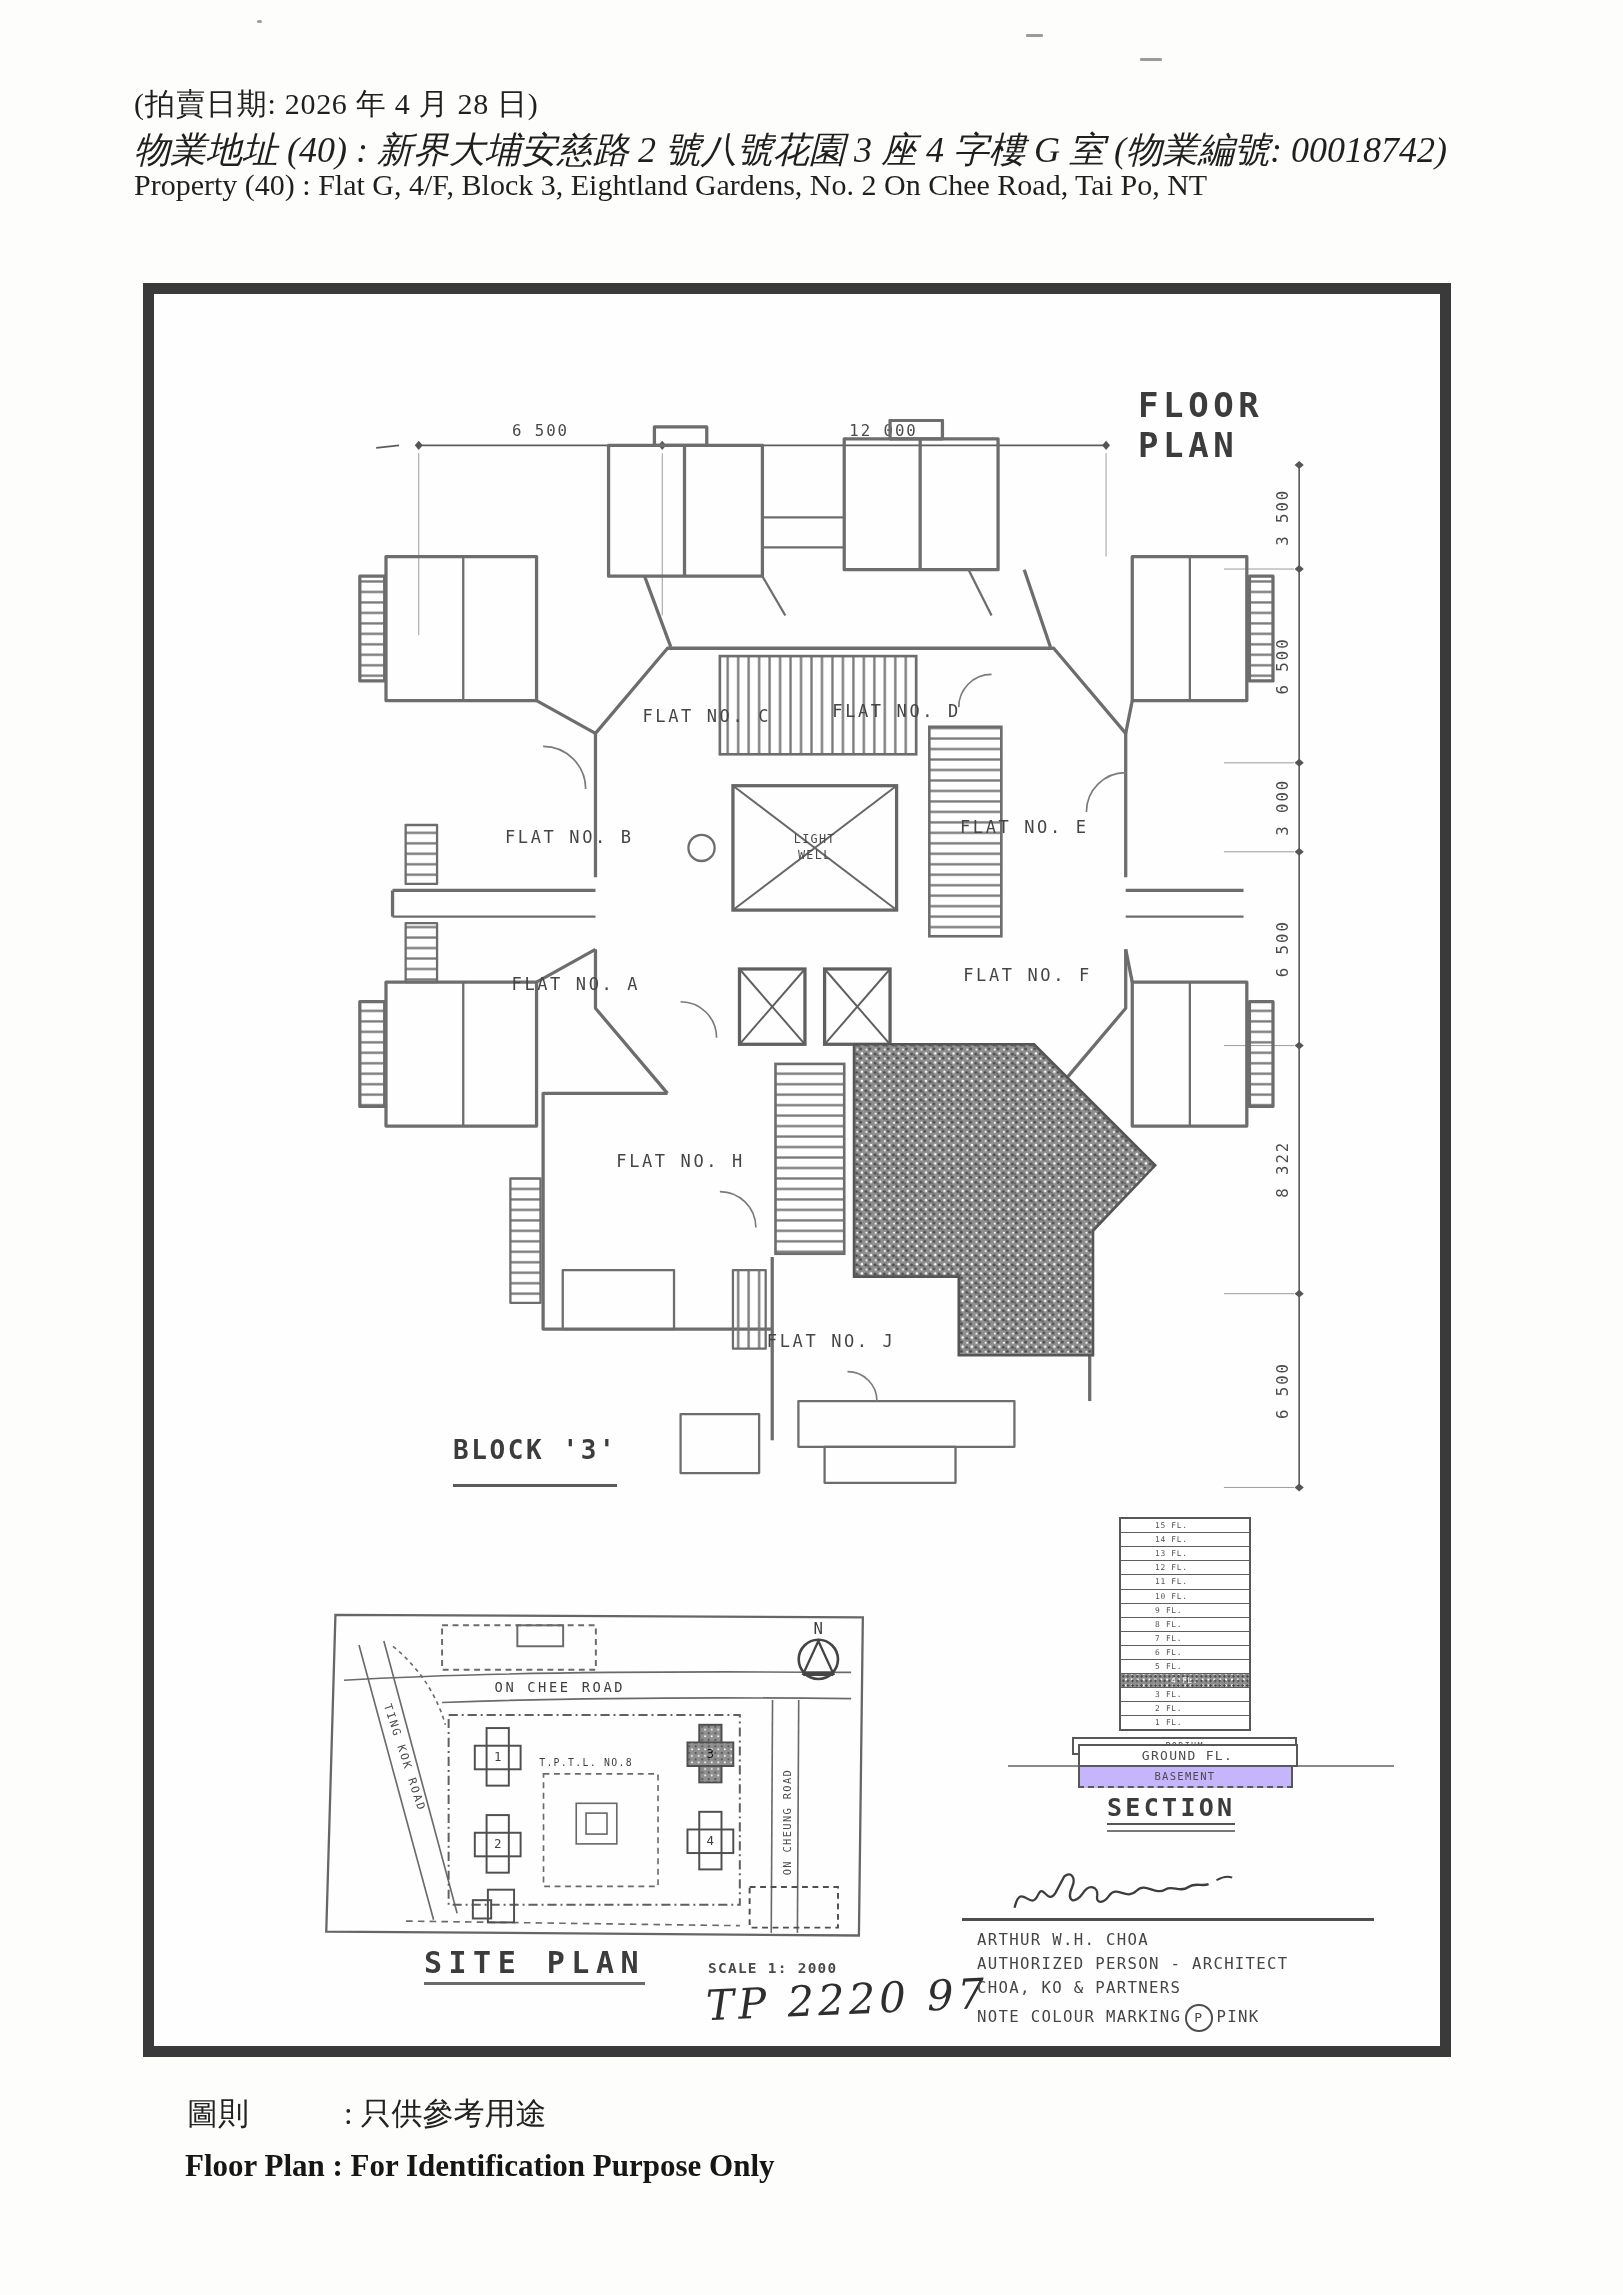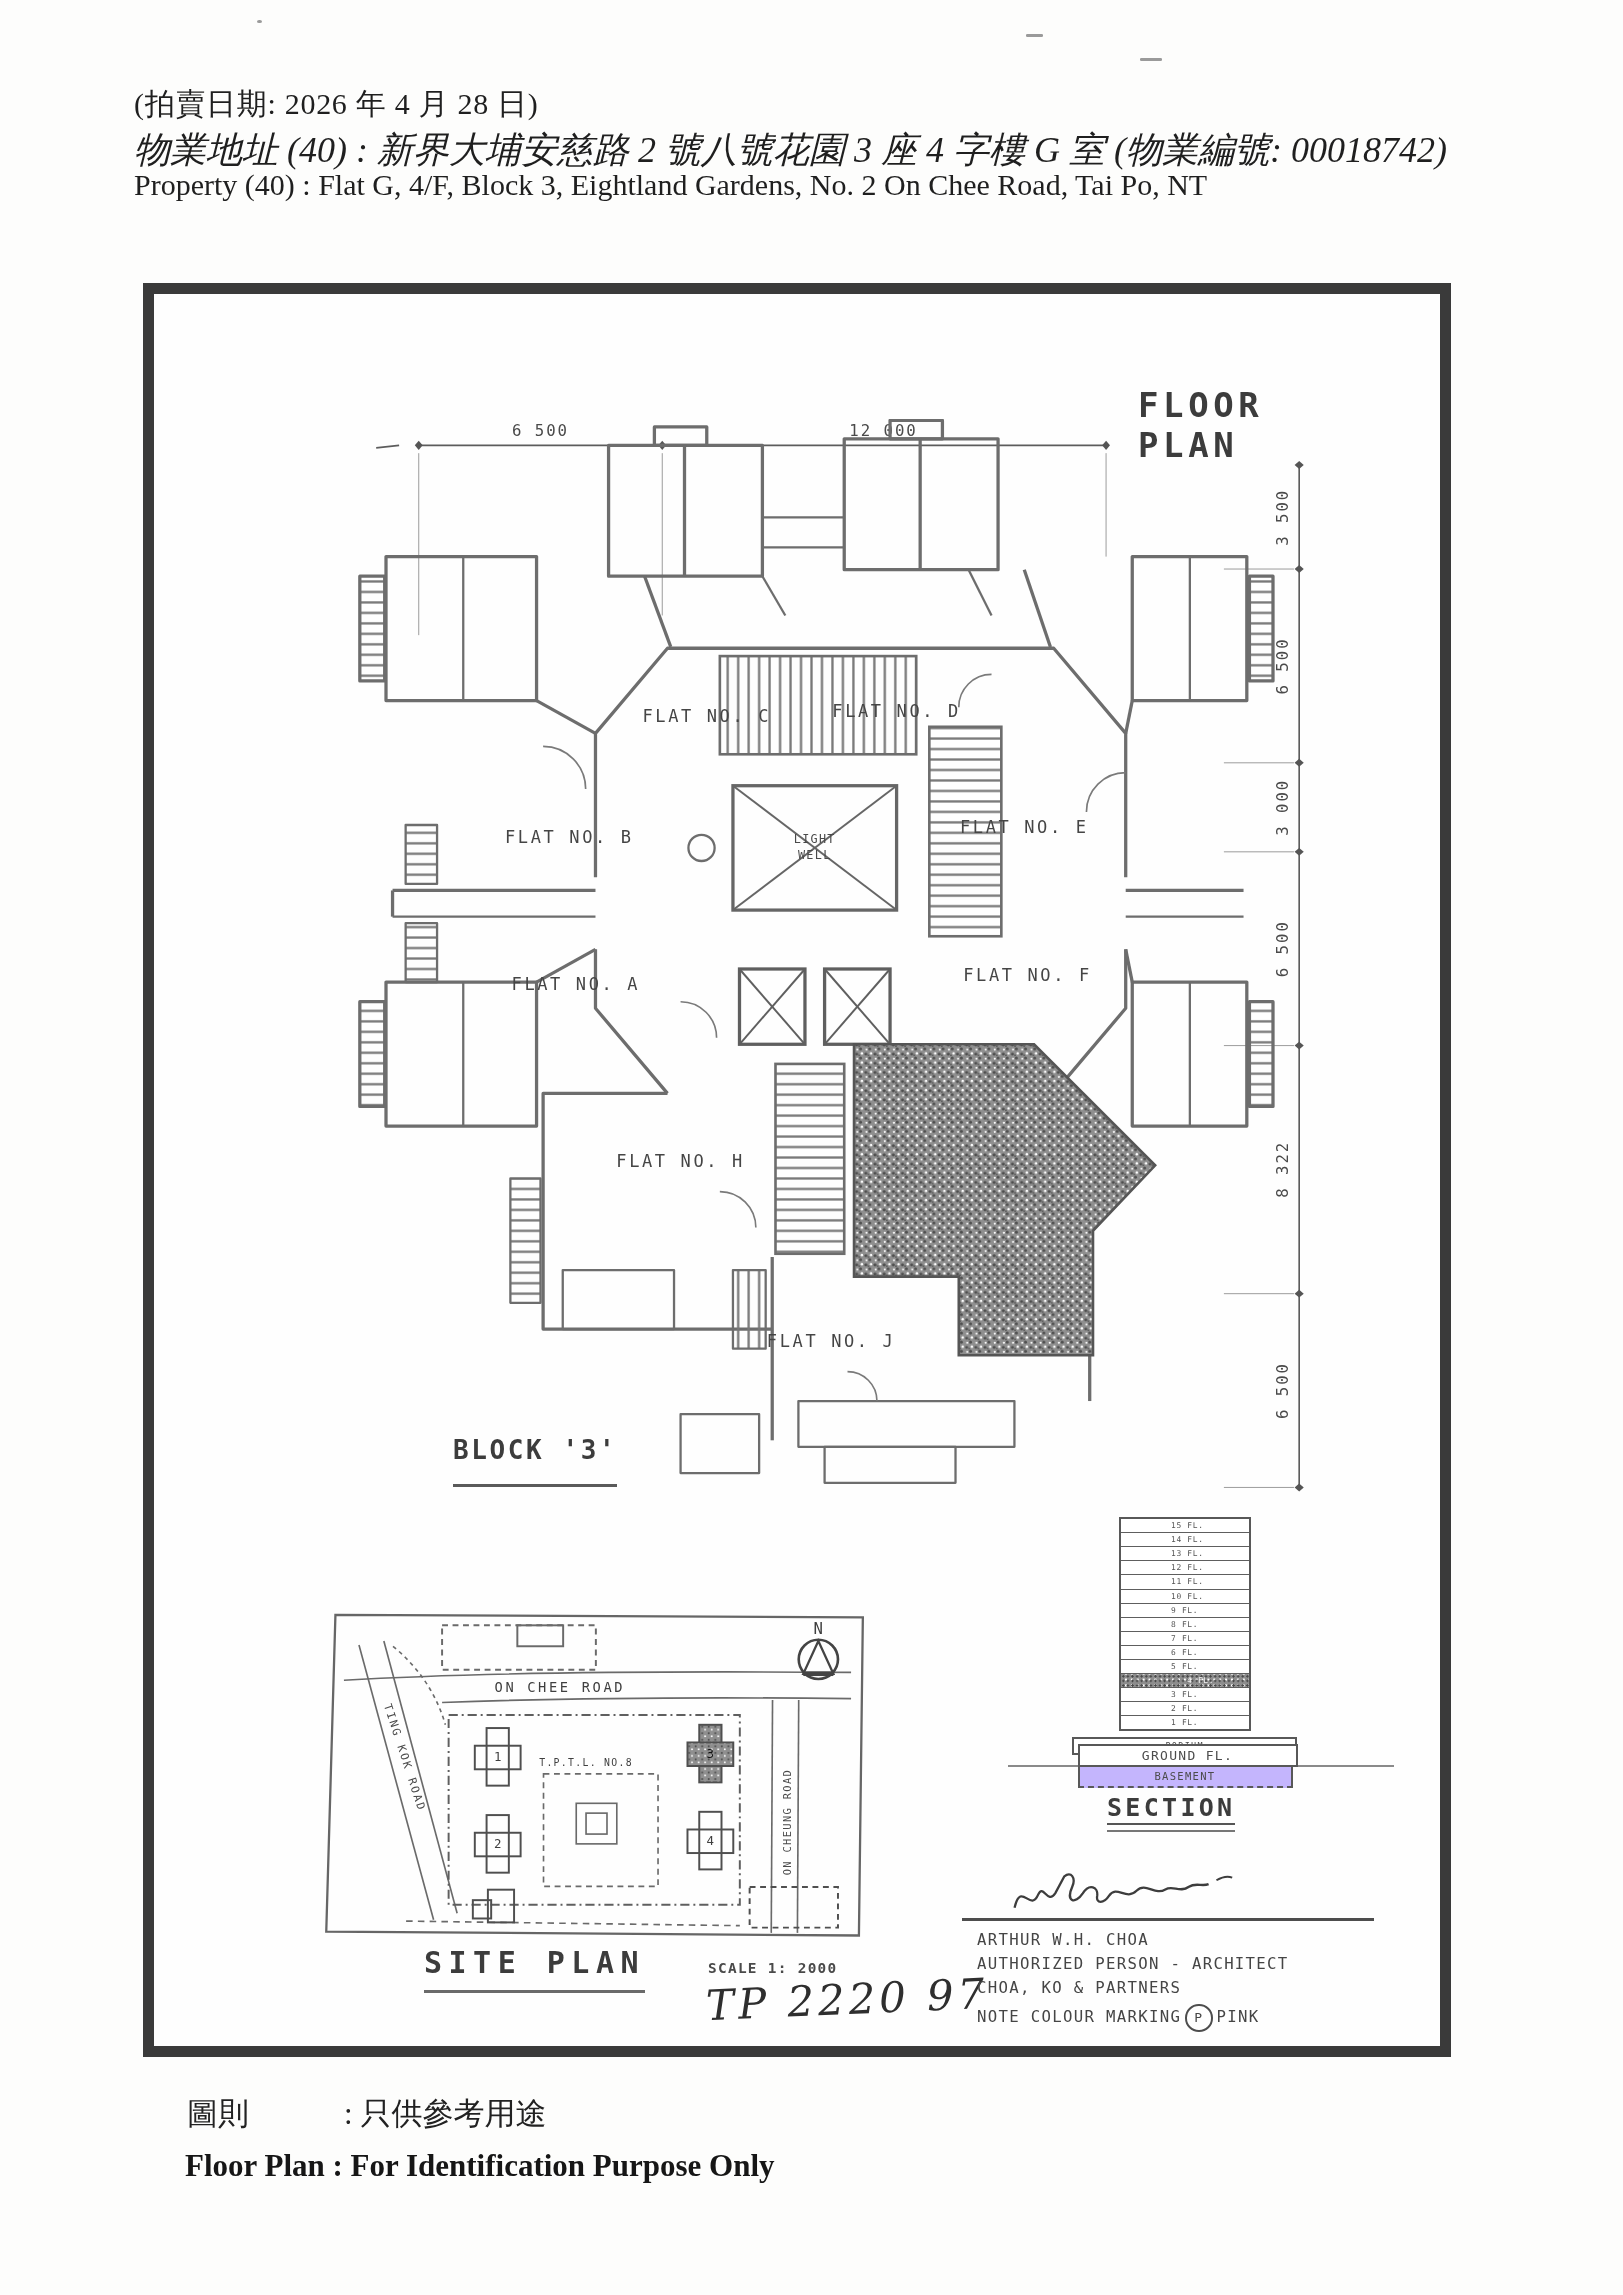--- a/index.html
+++ b/index.html
@@ -14,29 +14,29 @@
   .hdr1{left:134px;top:84px;font-size:30px;letter-spacing:0.7px;}
   .hdr2{left:134px;top:126px;font-size:36px;font-style:italic;}
   .hdr3{left:134px;top:168px;font-size:30px;}
   
   .frame{left:143px;top:283px;width:1286px;height:1752px;border:11px solid #3a3a3a;background:#fefefe;}
   
   .draw{font-family:"DejaVu Sans Mono",monospace;color:#3f3f3f;}
   .fp-title{left:1138px;top:385px;width:137px;font-size:34px;font-weight:700;letter-spacing:4.6px;line-height:1.18;color:#3c3c3c;}
   .block-label{left:453px;top:1435px;font-size:26px;font-weight:700;letter-spacing:2.6px;color:#3c3c3c;border-bottom:3.9px solid #5a5a5a;padding-bottom:19px;}
   
-  .site-title{left:424px;top:1945px;font-size:30px;font-weight:700;letter-spacing:6.5px;color:#3c3c3c;border-bottom:3.9px solid #6a6a6a;padding-bottom:10px;}
+  .site-title{left:424px;top:1945px;font-size:30px;font-weight:700;letter-spacing:6.5px;color:#3c3c3c;border-bottom:3.9px solid #6a6a6a;padding-bottom:2px;}
   .site-scale{left:708px;top:1960px;font-size:14.4px;font-weight:700;letter-spacing:1.3px;color:#4a4a4a;}
   .handwrite{left:706px;top:1975px;font-family:"DejaVu Serif",serif;font-style:italic;font-size:42px;color:#2e2e2e;transform:rotate(-2.5deg);letter-spacing:3.9px;}
   
   .section-block{left:1067px;top:1512px;width:281px;height:314px;}
   .sec-tower{position:absolute;left:52px;top:5.2px;width:128px;height:210px;border:2.6px solid #585858;display:flex;flex-direction:column;background:#fff;}
   .sec-row{flex:1;border-bottom:1.3px solid #5e5e5e;display:flex;align-items:center;}
   .sec-row:last-child{border-bottom:none;}
-  .sec-row span{font-family:"DejaVu Sans Mono",monospace;font-size:7.9px;color:#555;padding-left:50px;letter-spacing:0.7px;}
+  .sec-row span{font-family:"DejaVu Sans Mono",monospace;font-size:7.9px;color:#555;padding-left:34px;letter-spacing:0.7px;}
   .sec-row.hatched{
     background-color:#8d8d8d;
     background-image:radial-gradient(#474747 1px,transparent 1px),radial-gradient(#ffffff 0.8px,transparent 0.9px);
     background-size:4.6px 4.6px,5.9px 5.9px;background-position:0 0,2px 2.6px;}
   .sec-row.hatched span{color:#f0f0f0;margin-left:16px;}
   .sec-podium{position:absolute;left:5.2px;top:215px;width:221px;height:14.4px;border:2px solid #585858;background:#fff;text-align:center;margin-top:10px;}
   .sec-ground{position:absolute;left:10.5px;top:232px;width:216px;height:19px;border:2px solid #585858;background:#fff;text-align:center;}
   .sec-basement{position:absolute;left:10.5px;top:253px;width:211px;height:19px;border:2px solid #585858;border-bottom:2px dashed #585858;background:#c4b5fd;text-align:center;}
   .sec-lbl{font-family:"DejaVu Sans Mono",monospace;color:#4c4c4c;letter-spacing:1.3px;}
   .sec-podium .sec-lbl{font-size:8.5px;line-height:14.4px;}

